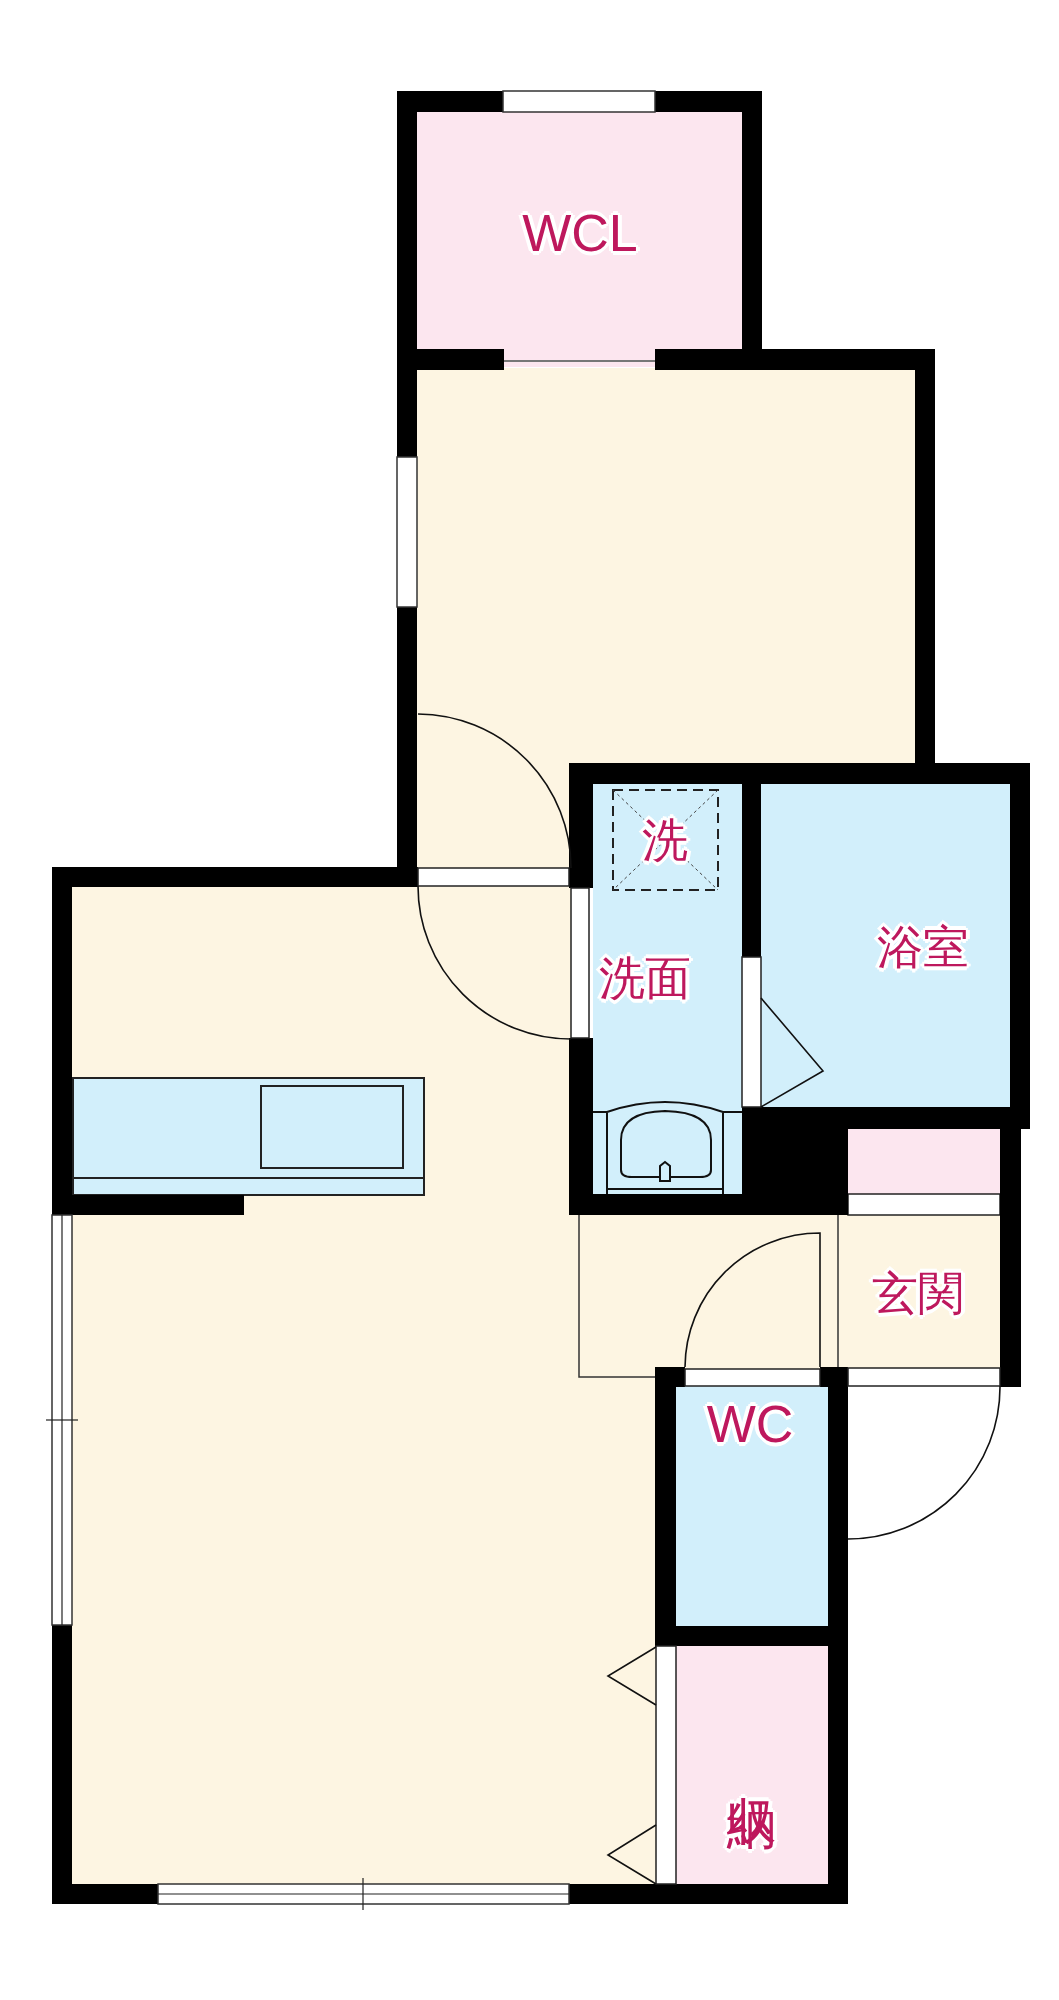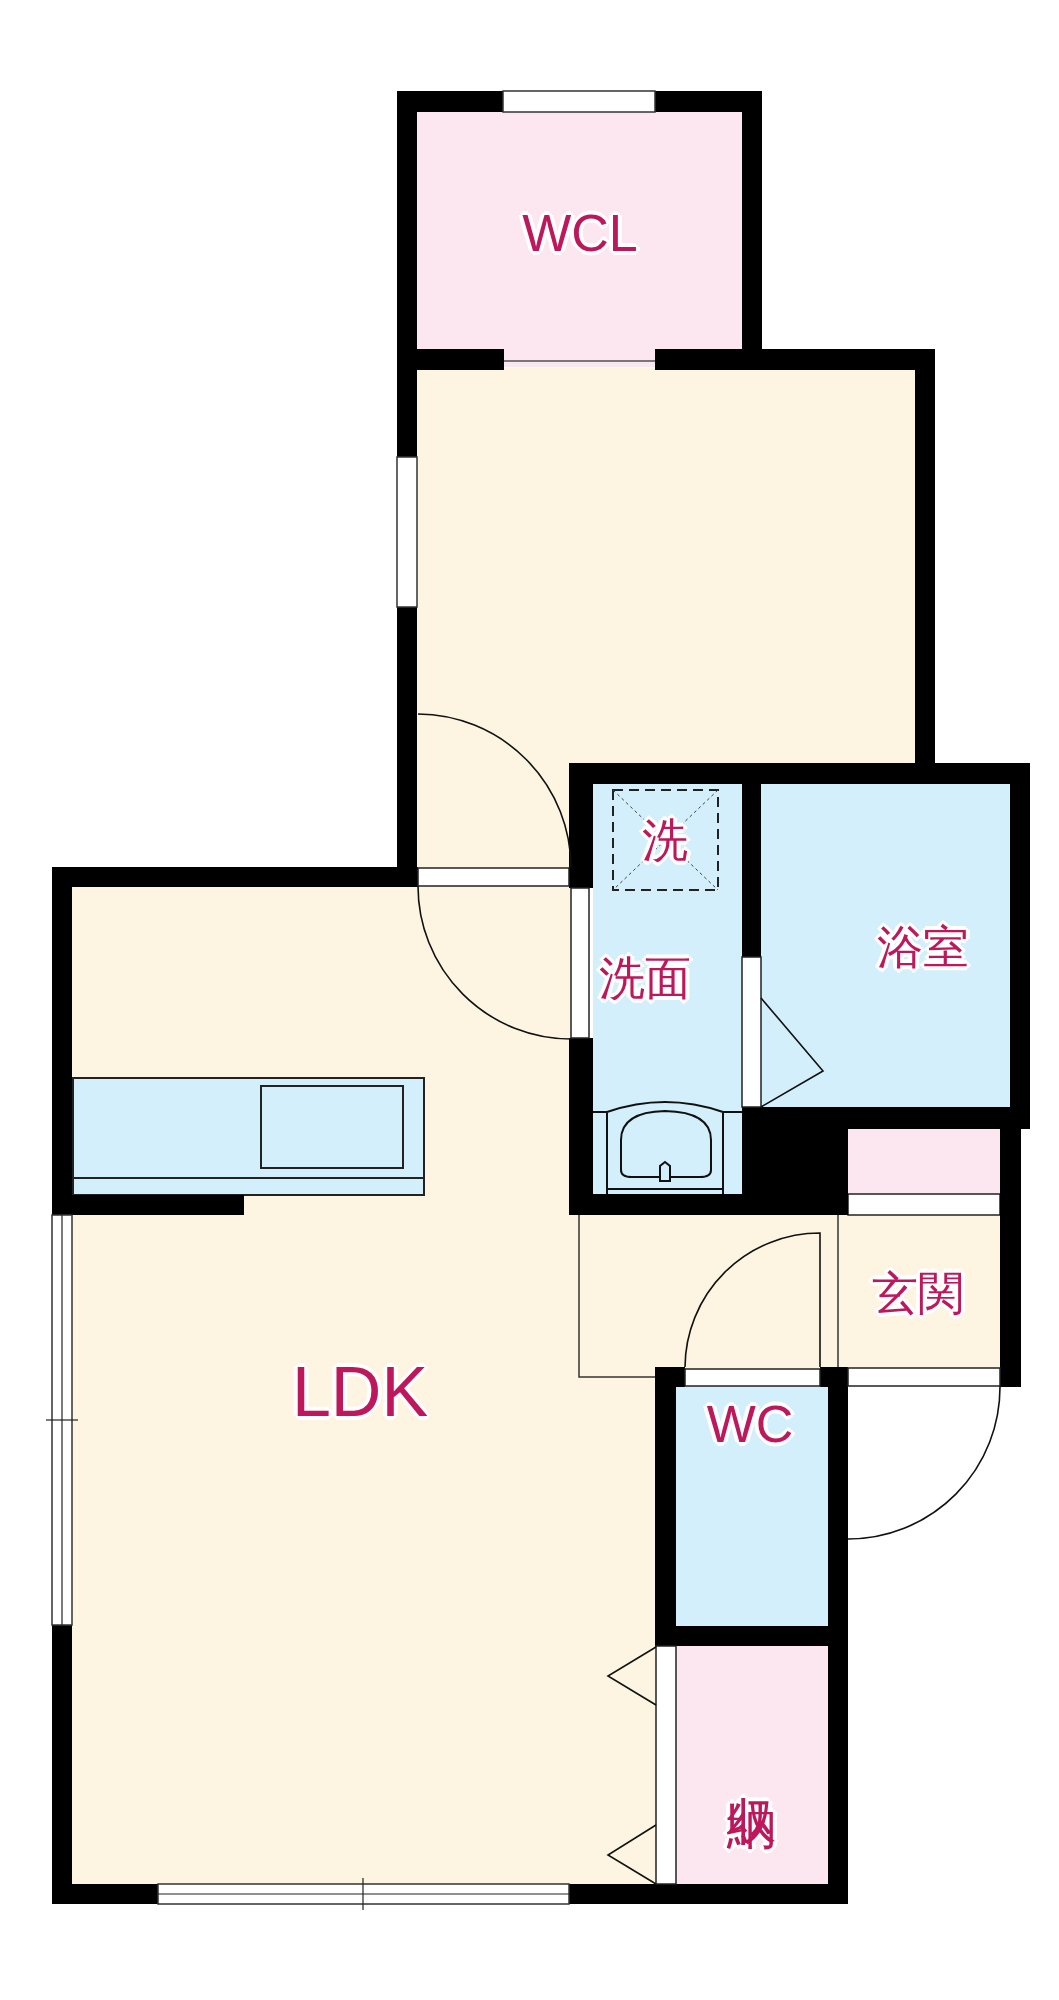--- a/index.html
+++ b/index.html
@@ -155,18 +155,17 @@
 <div class="label mid" style="left:580px; top:233px;">WCL</div>
 
 <div class="label big" style="left:663px; top:566px;">
 </div>
 
 <div class="label small" style="left:665px; top:840px;">洗</div>
 <div class="label small" style="left:645px; top:978px;">洗面</div>
 <div class="label small" style="left:880px; top:947px;margin-left:43px;">浴室</div>
 
 <div class="label big" style="left:360px; top:1392px;">
-  <div>LDK</div>
 </div>
 
 <div class="label small" style="left:918px; top:1293px;">玄関</div>
 <div class="label mid" style="left:750px; top:1424px;">WC</div>
 <div class="label vert" style="left:752px; top:1762px;">収納</div>
 
 </body></html>

